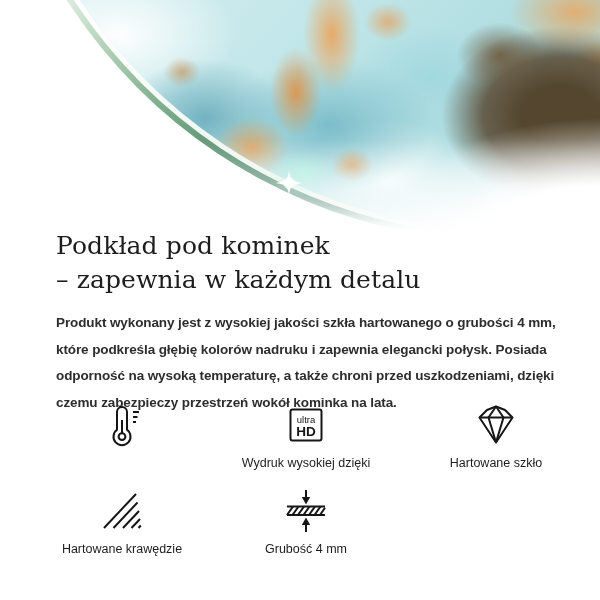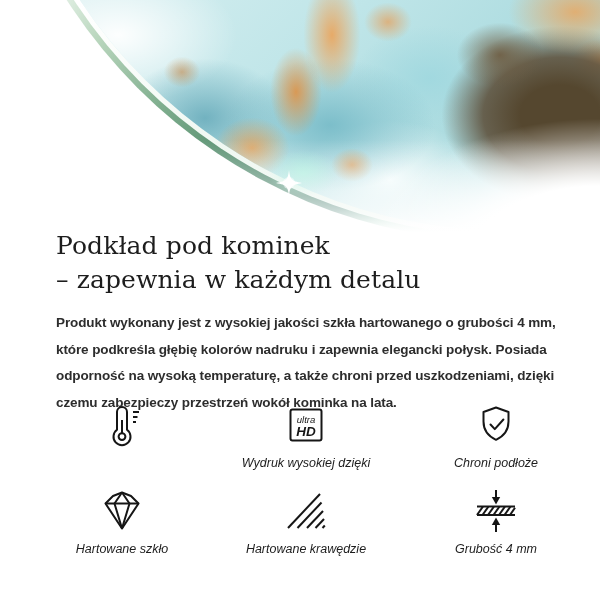--- a/index.html
+++ b/index.html
@@ -65,21 +65,21 @@
     font-size:25px;line-height:34px;color:#1d1d1d;letter-spacing:.1px;
   }
   .content p{
     margin:13px 0 0 0;font-size:13.5px;line-height:26.5px;color:#2d2d2d;letter-spacing:-.1px;font-weight:bold;
   }
   
   .features{
     position:absolute;left:38px;top:401px;width:548px;
     display:grid;grid-template-columns:168px 200px 180px;row-gap:17px;
   }
-  .feature{display:flex;flex-direction:column;align-items:center;font-style:italic;}
+  .feature{display:flex;flex-direction:column;align-items:center;}
   .feature svg{width:48px;height:48px;display:block;}
   .feature-label{margin-top:7px;font-size:12.5px;color:#1d1d1d;white-space:nowrap;}
   .ico{stroke:#161616;fill:none;stroke-width:2;}
   .ico-fill{fill:#161616;stroke:none;}
 </style>
 </head>
 <body>
 
 <div class="hero">
   <div class="glass-edge"></div>
@@ -114,27 +114,20 @@
 
   <div class="feature">
     <svg viewBox="0 0 48 48">
       <rect class="ico" x="8.5" y="8.5" width="31" height="31" rx="2" stroke-width="2.4"></rect>
       <text x="24" y="22" text-anchor="middle" font-size="9.5" fill="#161616" font-family="Liberation Sans, sans-serif">ultra</text>
       <text x="24" y="35" text-anchor="middle" font-size="13.5" font-weight="bold" fill="#161616" font-family="Liberation Sans, sans-serif">HD</text>
     </svg>
     <div class="feature-label">Wydruk wysokiej dzięki</div>
   </div>
 
-  <div class="feature">
-    <svg viewBox="0 0 48 48">
-      <path class="ico" d="M24 6.5 L36.5 11 v9.5 c0 8.8 -5.2 14.9 -12.5 18.3 C16.7 35.4 11.5 29.3 11.5 20.5 V11 Z" stroke-linejoin="round" stroke-width="2.2"></path>
-      <path class="ico" d="M18.5 23.5 l4.3 4.6 8.6 -9.6" stroke-linecap="round" stroke-linejoin="round" stroke-width="2.2"></path>
-    </svg>
-    <div class="feature-label">Chroni podłoże</div>
-  </div>
 
   <div class="feature">
     <svg viewBox="0 0 48 48">
       <path class="ico" d="M15 9 L24 5.5 L33 9 L40.5 16.5 L24 41.5 L7.5 16.5 Z" stroke-linejoin="round"></path>
       <path class="ico" d="M7.5 16.5 H40.5"></path>
       <path class="ico" d="M24 5.5 L16.5 16.5 L24 41.5 M24 5.5 L31.5 16.5 L24 41.5" stroke-linejoin="round"></path>
     </svg>
     <div class="feature-label">Hartowane szkło</div>
   </div>
 

